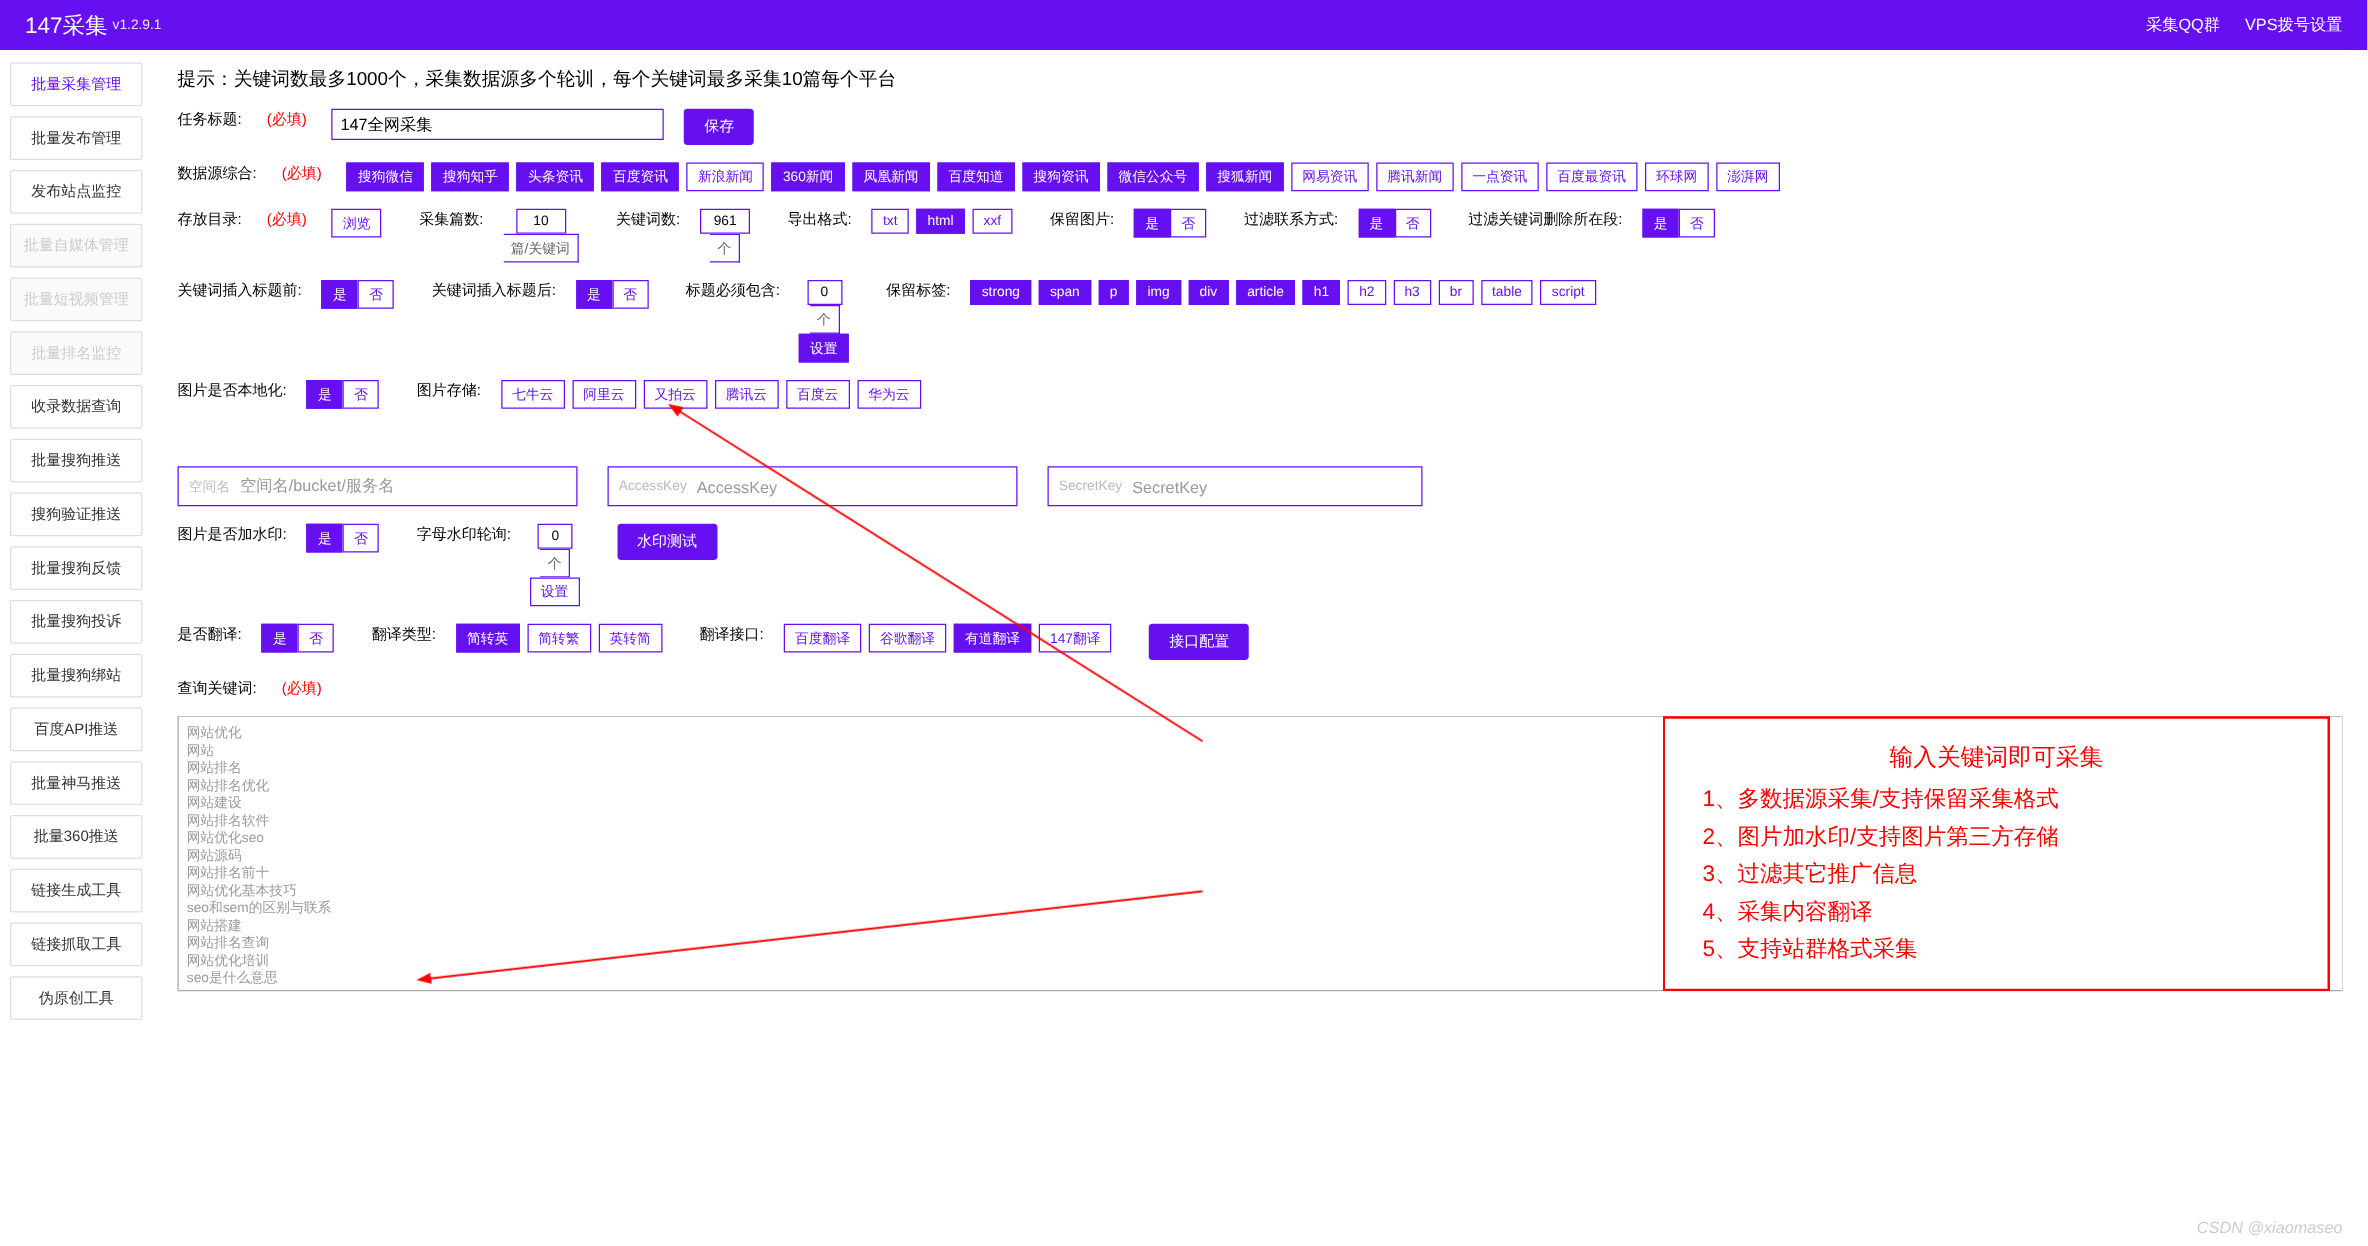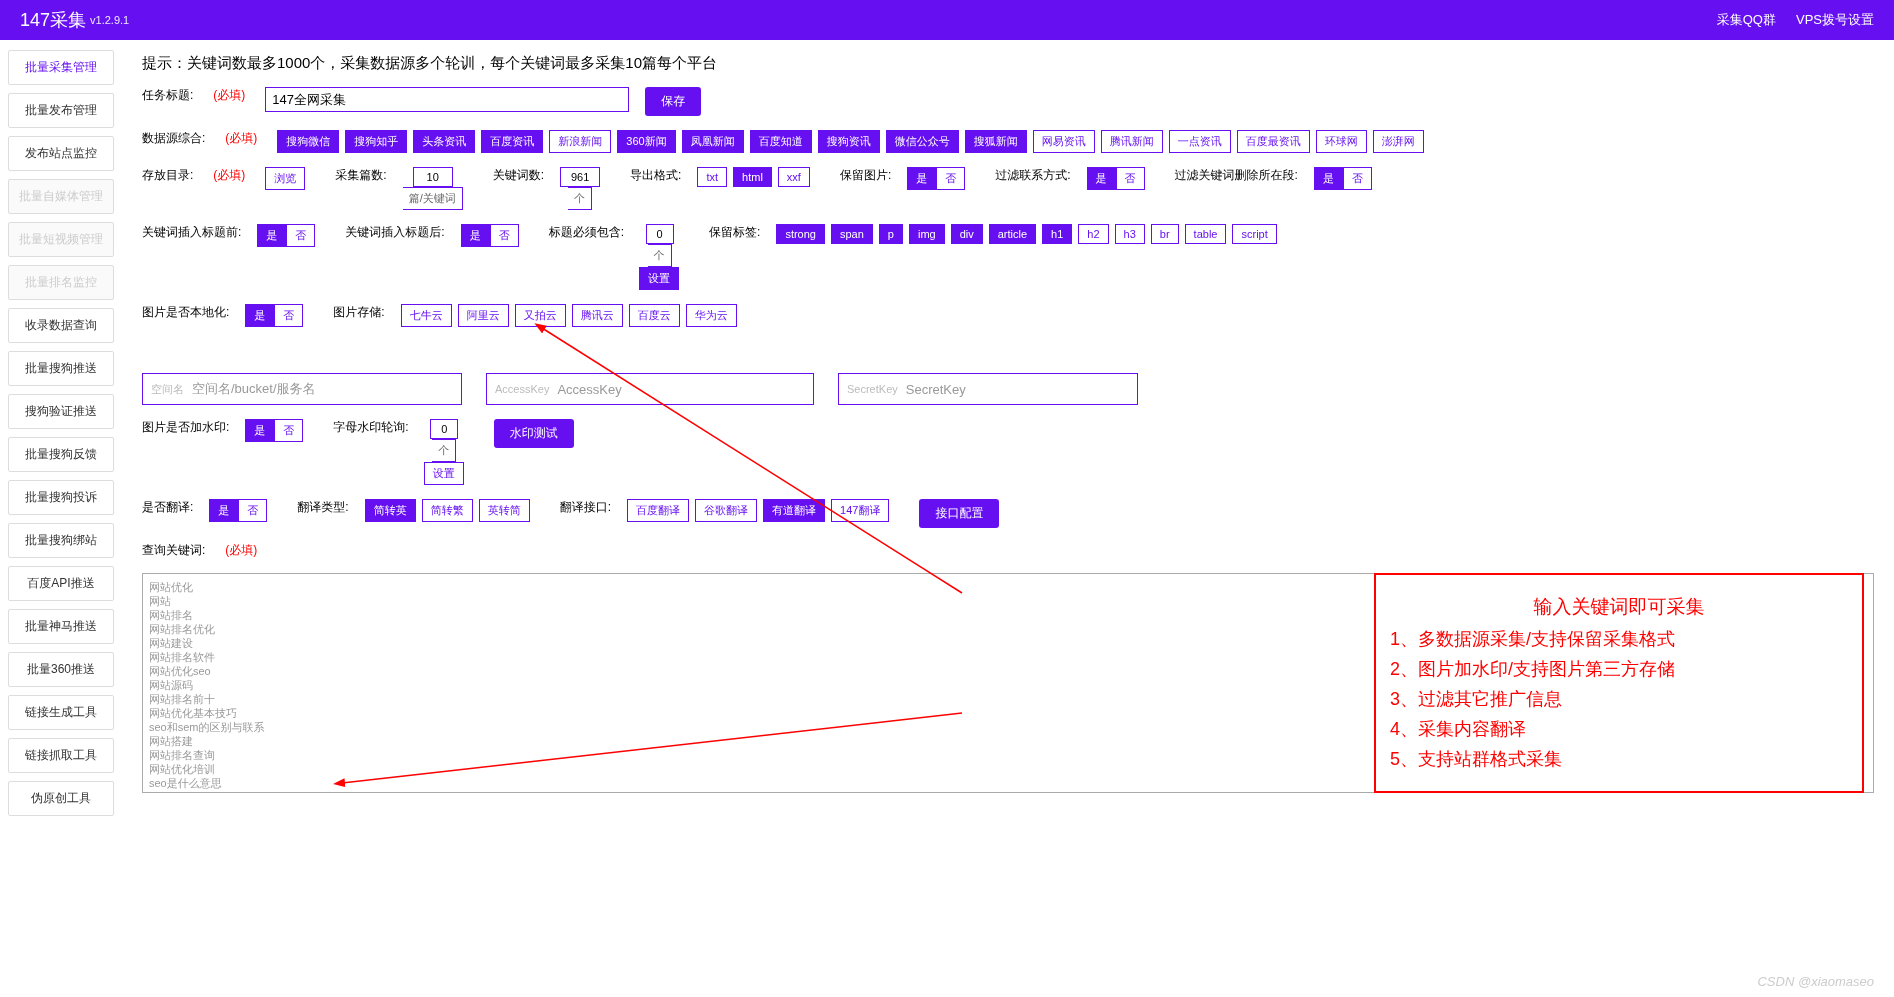--- a/index.html
+++ b/index.html
@@ -13,41 +13,41 @@
 .sidebar { width: 122px; padding: 10px 8px; display: flex; flex-direction: column; gap: 8px; flex-shrink:0; }
 .sidebar-btn { border: 1px solid #ddd; background: #fff; padding: 8px 4px; font-size: 12px; text-align: center; cursor: pointer; border-radius: 2px; color: #333; }
 .sidebar-btn.active { color: #6610f2; }
 .sidebar-btn.disabled { color: #ccc; background: #fafafa; }
 .main { flex: 1; padding: 14px 20px; min-width: 0; }
 .hint { font-size: 15px; color: #000; margin-bottom: 14px; }
 .row { display: flex; align-items: flex-start; gap: 16px; margin-bottom: 14px; font-size: 12px; flex-wrap: wrap; }
 .row-label { color: #000; font-size: 12px; }
 .required { color: #ff0000; margin-left: 4px; margin-right: 4px; }
 .input-text { border: 1px solid #6610f2; padding: 4px 6px; font-size: 13px; background: #fff; }
-.input-title { width: 364px; }
+.input-title { width: 266px; }
 .btn { background: #6610f2; color: #fff; border: none; padding: 6px 16px; font-size: 12px; cursor: pointer; border-radius: 3px; }
 .tag-group { display: flex; gap: 0; }
 .tag-group.gap { gap: 6px; }
 .tag { border: 1px solid #6610f2; padding: 3px 8px; font-size: 11px; cursor: pointer; display: inline-block; }
 .tag.filled { background: #6610f2; color: #fff; }
 .tag.outline { background: #fff; color: #6610f2; }
 .ml { margin-left: 14px; }
 .num-input { border: 1px solid #6610f2; padding: 3px 4px; width: 40px; font-size: 11px; text-align:center; }
 .suffix { border: 1px solid #6610f2; border-left: none; padding: 3px 6px; font-size: 11px; color: #666; background:#fff; }
 .inline-field { display: flex; align-items: center; flex-direction: column; }
 .bucket-row { display: flex; gap: 24px; margin-bottom: 14px; }
 .bucket-input { border: 1px solid #6610f2; padding: 6px 8px; font-size: 13px; display: flex; align-items: center; gap: 8px; margin-top: 32px; }
 .bucket-label { color: #bbb; font-size: 11px; }
 .bucket-val { color: #999; font-size: 13px; }
 .bw1 { width: 320px; }
 .bw2 { width: 328px; }
 .bw3 { width: 300px; }
 .textarea-wrap { position: relative; }
 .textarea { border: 1px solid #aaa; width: 100%; height: 220px; padding: 6px; font-size: 11px; color: #999; line-height: 14px; resize: none; font-family: inherit; }
-.annotation-box { position: absolute; right: 10px; top: 0px; width: 490px; height: 220px; border: 2px solid #ff0000; background: transparent; display: flex; flex-direction: column; justify-content: center; align-items: flex-start; padding: 10px 14px; font-size: 18px; color: #ff0000; line-height: 30px; pointer-events:none; }
+.annotation-box { position: absolute; right: 10px; top: 0px; width: 534px; height: 220px; border: 2px solid #ff0000; background: transparent; display: flex; flex-direction: column; justify-content: center; align-items: flex-start; padding: 10px 30px; font-size: 18px; color: #ff0000; line-height: 30px; pointer-events:none; }
 .annotation-title { align-self: center; font-size: 19px; margin-bottom: 2px; }
 .arrow { position: absolute; pointer-events: none; }
 .watermark { position: fixed; right: 20px; bottom: 8px; color: #ccc; font-size: 13px; font-style: italic; }
 </style>
 </head>
 <body>
 
 <div class="header">
   <span class="header-title">147采集</span>
   <span class="header-version">v1.2.9.1</span>

